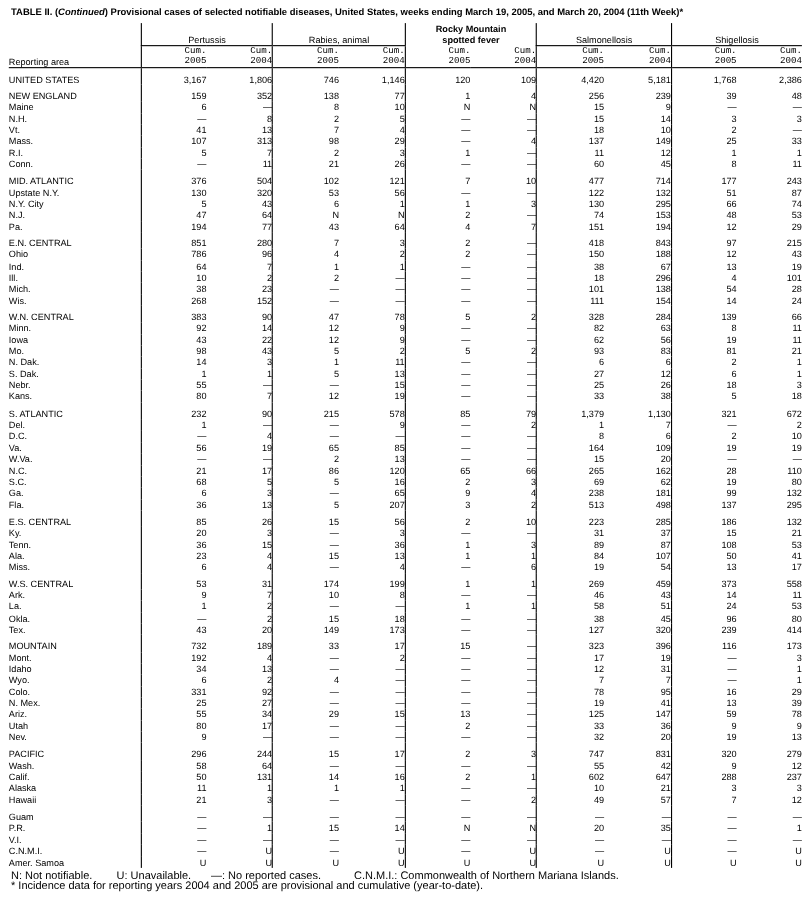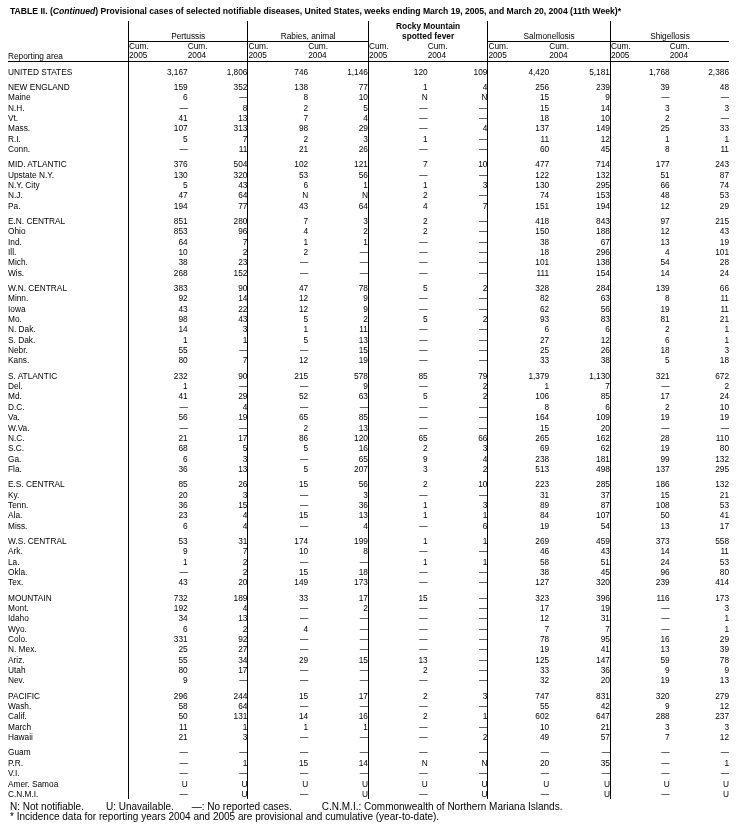--- a/index.html
+++ b/index.html
@@ -46,25 +46,26 @@
     font-weight: bold;
     font-size: 8.3px;
     padding-bottom: 1px;
     border-bottom: 1px solid #000;
   }
   .hdr-group.nb {
     border-bottom: none;
     font-weight: bold;
   }
   .hdr-sub {
-    text-align: left;
+    text-align: right;
     font-weight: bold;
     font-size: 8.3px;
     line-height: 9.5px;
     padding-top: 1px;
+    font-family: Liberation Mono, monospace;
   }
   .hdr-area {
     text-align: left;
     font-weight: bold;
     font-size: 8.3px;
     padding-left: 2px;
     vertical-align: bottom;
   }
   .vline {
     border-left: 1px solid #000;
@@ -368,21 +369,21 @@
           <td class="num">3</td>
           <td class="num vline">2</td>
           <td class="num">—</td>
           <td class="num vline">418</td>
           <td class="num">843</td>
           <td class="num vline">97</td>
           <td class="num">215</td>
         </tr>
         <tr>
           <td class="area">Ohio</td>
-          <td class="num vline">853</td>
+          <td class="num vline">786</td>
           <td class="num">96</td>
           <td class="num vline">4</td>
           <td class="num">2</td>
           <td class="num vline">2</td>
           <td class="num">—</td>
           <td class="num vline">150</td>
           <td class="num">188</td>
           <td class="num vline">12</td>
           <td class="num">43</td>
         </tr>
@@ -562,33 +563,20 @@
           <td class="num vline">—</td>
           <td class="num">9</td>
           <td class="num vline">—</td>
           <td class="num">2</td>
           <td class="num vline">1</td>
           <td class="num">7</td>
           <td class="num vline">—</td>
           <td class="num">2</td>
         </tr>
         <tr>
-          <td class="area">Md.</td>
-          <td class="num vline">41</td>
-          <td class="num">29</td>
-          <td class="num vline">52</td>
-          <td class="num">63</td>
-          <td class="num vline">5</td>
-          <td class="num">2</td>
-          <td class="num vline">106</td>
-          <td class="num">85</td>
-          <td class="num vline">17</td>
-          <td class="num">24</td>
-        </tr>
-        <tr>
           <td class="area">D.C.</td>
           <td class="num vline">—</td>
           <td class="num">4</td>
           <td class="num vline">—</td>
           <td class="num">—</td>
           <td class="num vline">—</td>
           <td class="num">—</td>
           <td class="num vline">8</td>
           <td class="num">6</td>
           <td class="num vline">2</td>
@@ -952,21 +940,21 @@
           <td class="num vline">14</td>
           <td class="num">16</td>
           <td class="num vline">2</td>
           <td class="num">1</td>
           <td class="num vline">602</td>
           <td class="num">647</td>
           <td class="num vline">288</td>
           <td class="num">237</td>
         </tr>
         <tr>
-          <td class="area">March</td>
+          <td class="area">Alaska</td>
           <td class="num vline">11</td>
           <td class="num">1</td>
           <td class="num vline">1</td>
           <td class="num">1</td>
           <td class="num vline">—</td>
           <td class="num">—</td>
           <td class="num vline">10</td>
           <td class="num">21</td>
           <td class="num vline">3</td>
           <td class="num">3</td>
@@ -1015,45 +1003,45 @@
           <td class="num vline">—</td>
           <td class="num">—</td>
           <td class="num vline">—</td>
           <td class="num">—</td>
           <td class="num vline">—</td>
           <td class="num">—</td>
           <td class="num vline">—</td>
           <td class="num">—</td>
           <td class="num vline">—</td>
           <td class="num">—</td>
+        </tr>
+        <tr>
+          <td class="area">C.N.M.I.</td>
+          <td class="num vline">—</td>
+          <td class="num">U</td>
+          <td class="num vline">—</td>
+          <td class="num">U</td>
+          <td class="num vline">—</td>
+          <td class="num">U</td>
+          <td class="num vline">—</td>
+          <td class="num">U</td>
+          <td class="num vline">—</td>
+          <td class="num">U</td>
         </tr>
         <tr>
           <td class="area">Amer. Samoa</td>
           <td class="num vline">U</td>
           <td class="num">U</td>
           <td class="num vline">U</td>
           <td class="num">U</td>
           <td class="num vline">U</td>
           <td class="num">U</td>
           <td class="num vline">U</td>
           <td class="num">U</td>
           <td class="num vline">U</td>
-          <td class="num">U</td>
-        </tr>
-        <tr>
-          <td class="area">C.N.M.I.</td>
-          <td class="num vline">—</td>
-          <td class="num">U</td>
-          <td class="num vline">—</td>
-          <td class="num">U</td>
-          <td class="num vline">—</td>
-          <td class="num">U</td>
-          <td class="num vline">—</td>
-          <td class="num">U</td>
-          <td class="num vline">—</td>
           <td class="num">U</td>
         </tr>
       </tbody>
   </table>
 
   <div class="footnotes">
     <div class="row1">
       <span>N: Not notifiable.</span><span class="fn-sp1"></span><span>U: Unavailable.</span><span class="fn-sp2"></span><span>—: No reported cases.</span><span class="fn-sp3"></span><span>C.N.M.I.: Commonwealth of Northern Mariana Islands.</span>
     </div>
     <div>* Incidence data for reporting years 2004 and 2005 are provisional and cumulative (year-to-date).</div>

